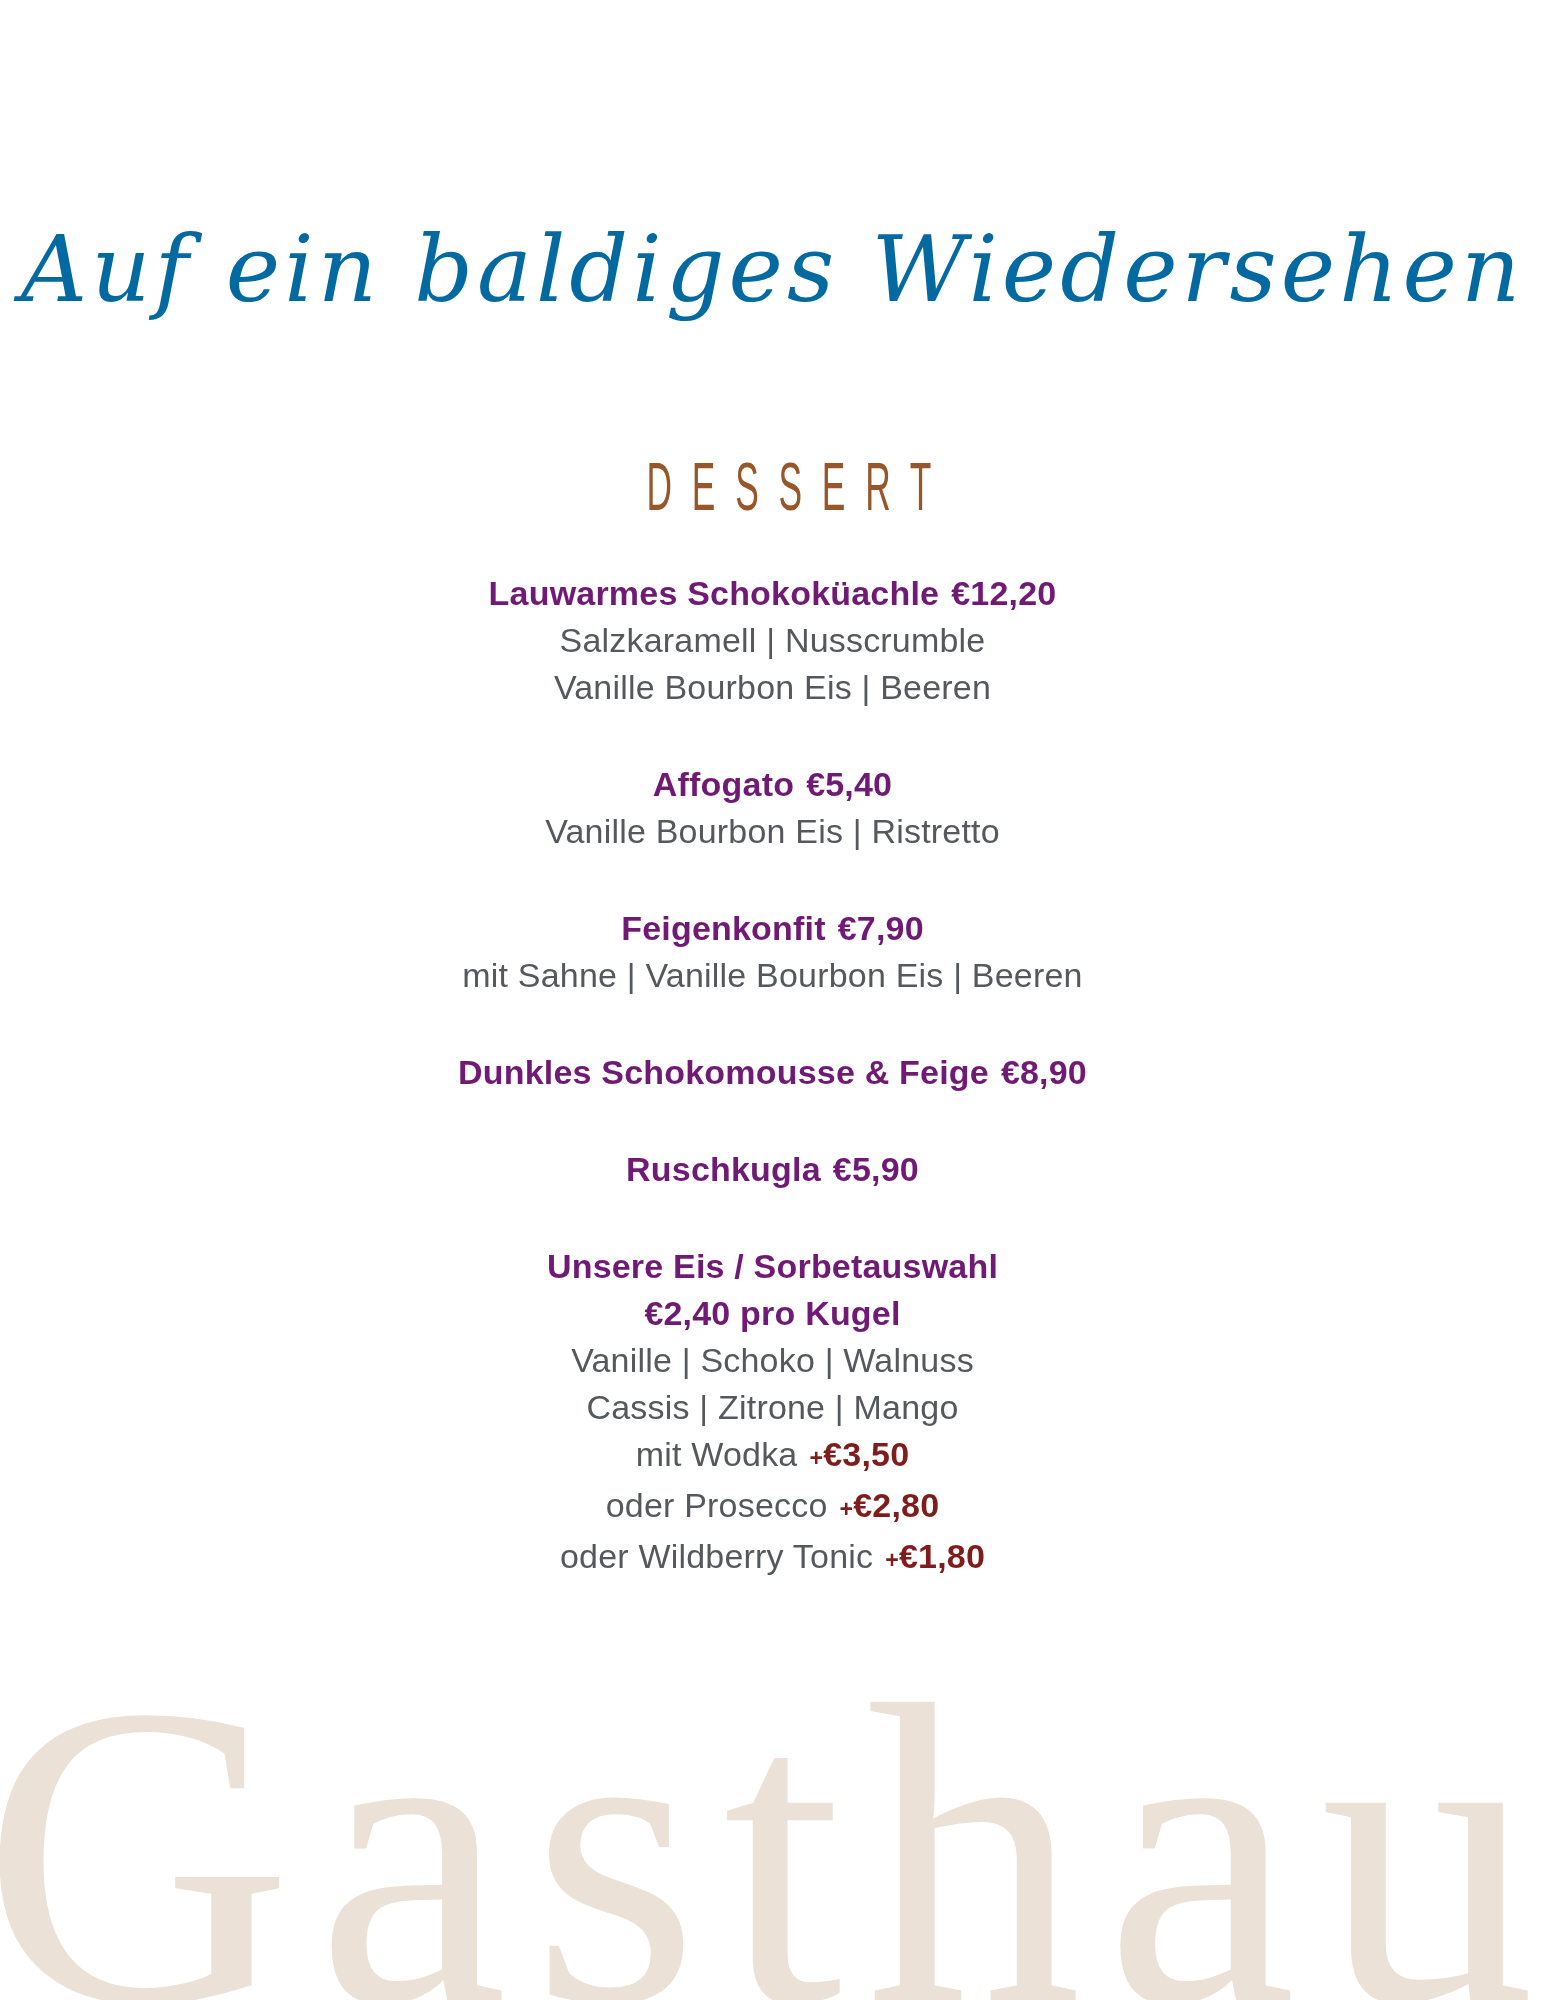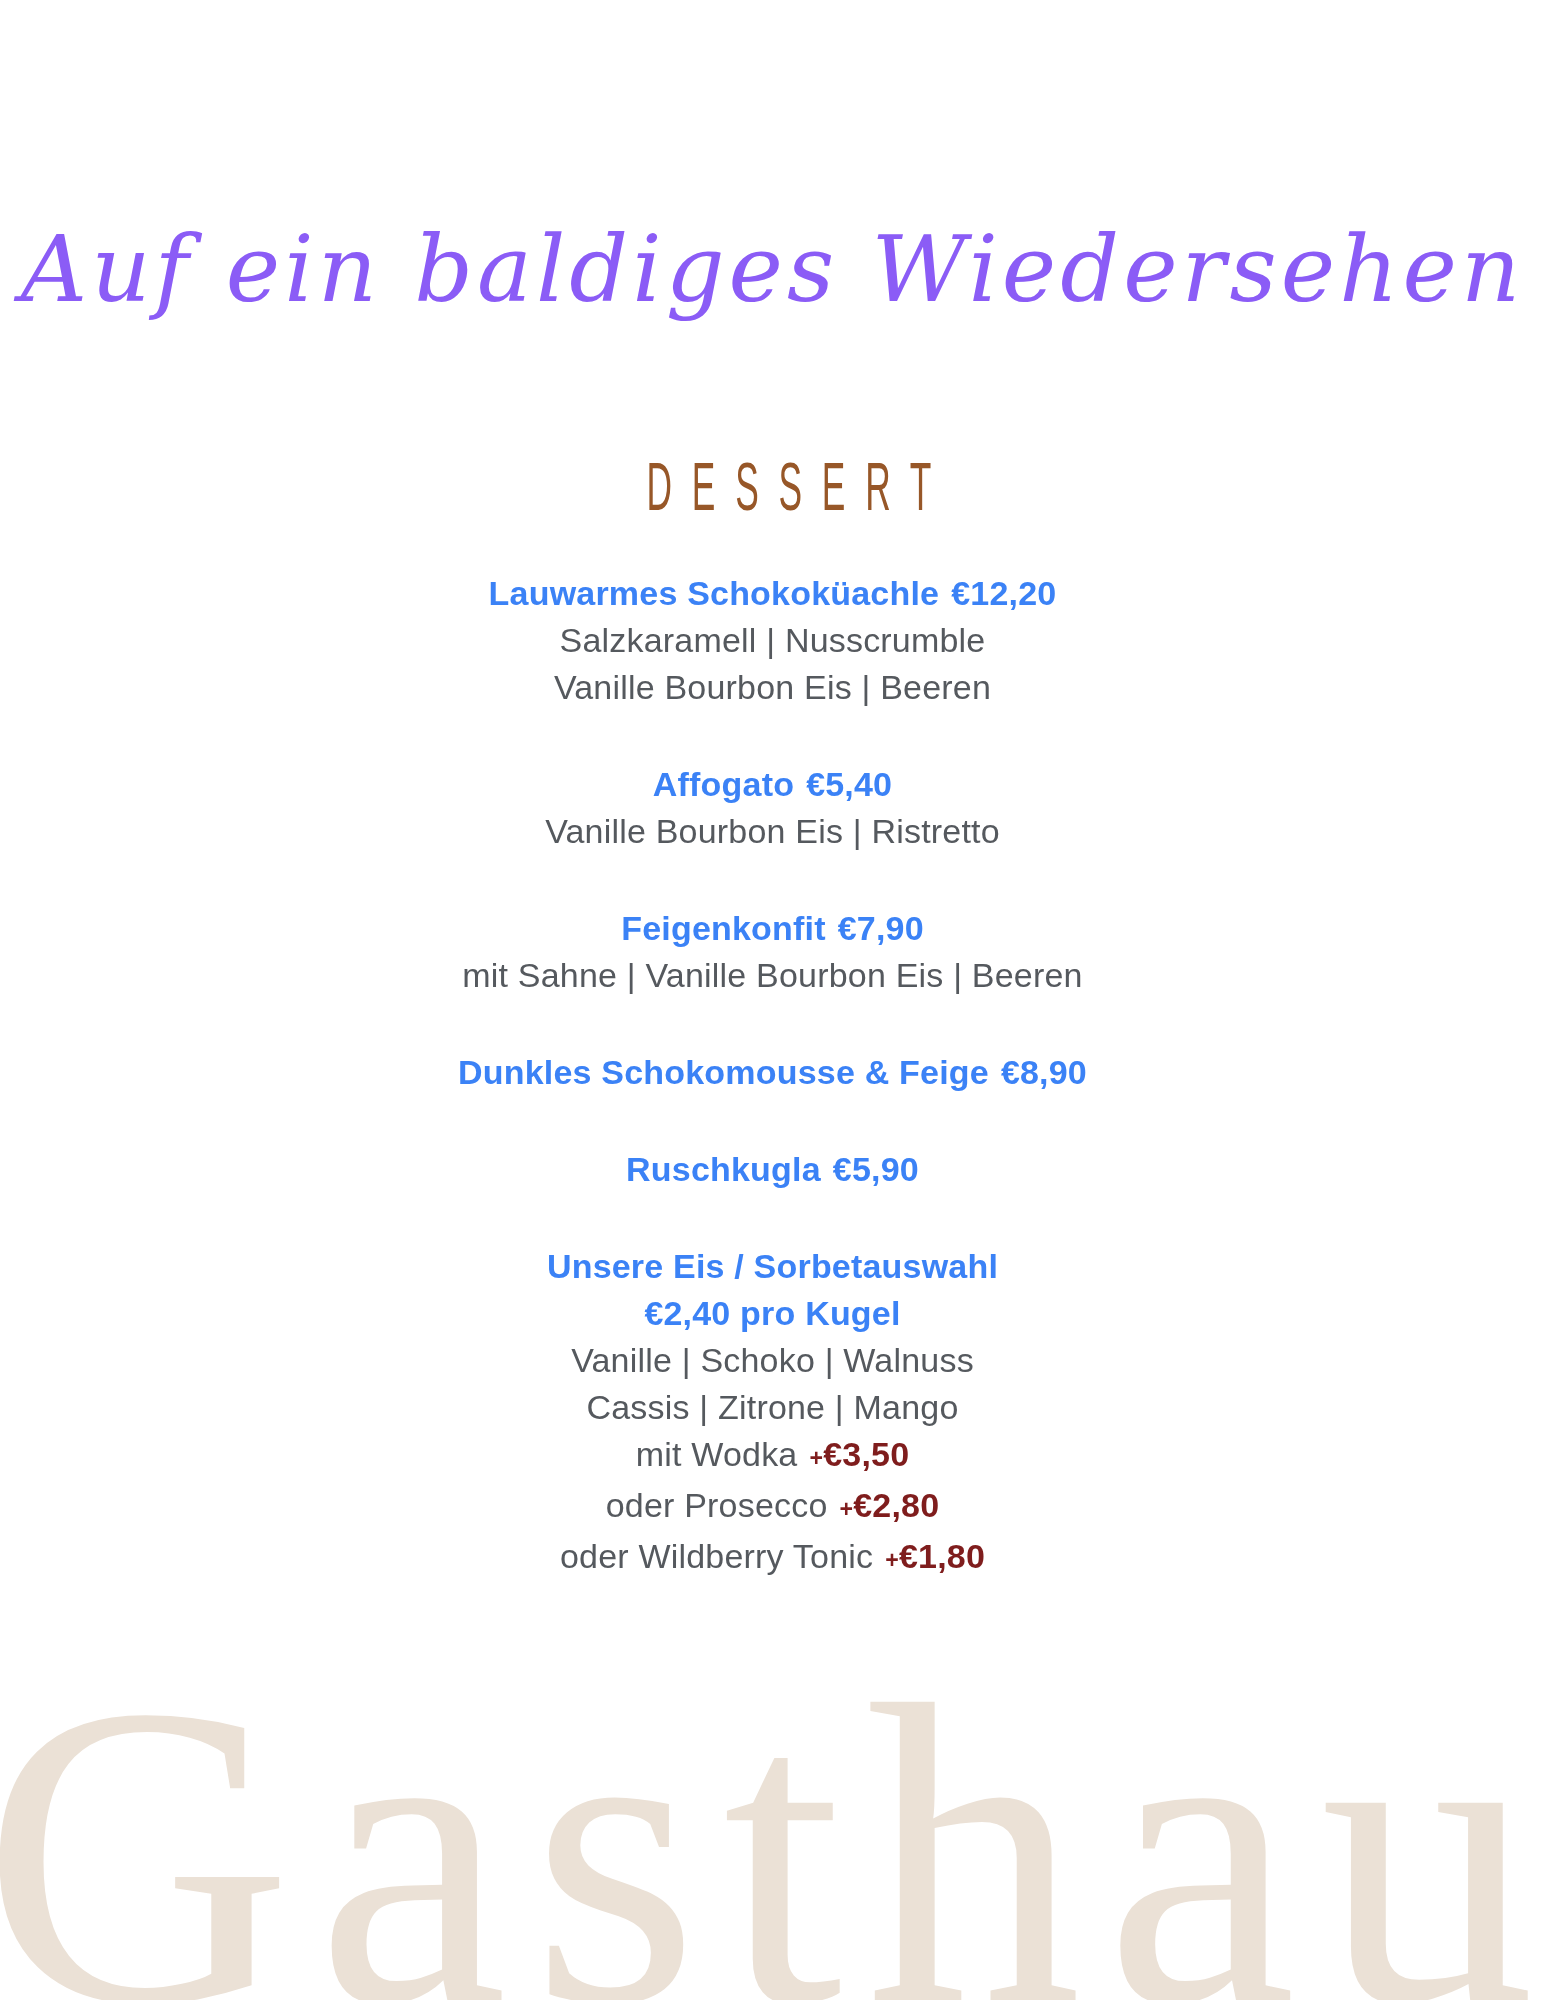--- a/index.html
+++ b/index.html
@@ -14,21 +14,21 @@
   
   .script-title {
     position:absolute;
     top:212px; left:0; width:100%;
     text-align:center;
     font-family:"DejaVu Serif", serif;
     font-style:italic;
     font-weight:400;
     font-size:92px;
     letter-spacing:4px;
-    color:#8b5cf6;
+    color:#0369a1;
     white-space:nowrap;
     line-height:1.25;
   }
 
   
   .section-heading {
     position:absolute;
     top:452px; left:16px; width:100%;
     text-align:center;
   }
@@ -50,21 +50,21 @@
     top:570px; left:0; width:100%;
     text-align:center;
     font-size:34px;
     line-height:47px;
     color:#55595e;
     letter-spacing:0.2px;
   }
   .menu-item { margin-bottom:50px; }
   .item-title, .item-subtitle {
     font-weight:700;
-    color:#3b82f6;
+    color:#701a75;
   }
   .price { margin-left:12px; }
   .addon-price {
     display:inline-block;
     font-weight:700;
     color:#7f1d1d;
     margin-left:12px;
   }
   .addon-price::first-letter { font-size:0.68em; }
 

